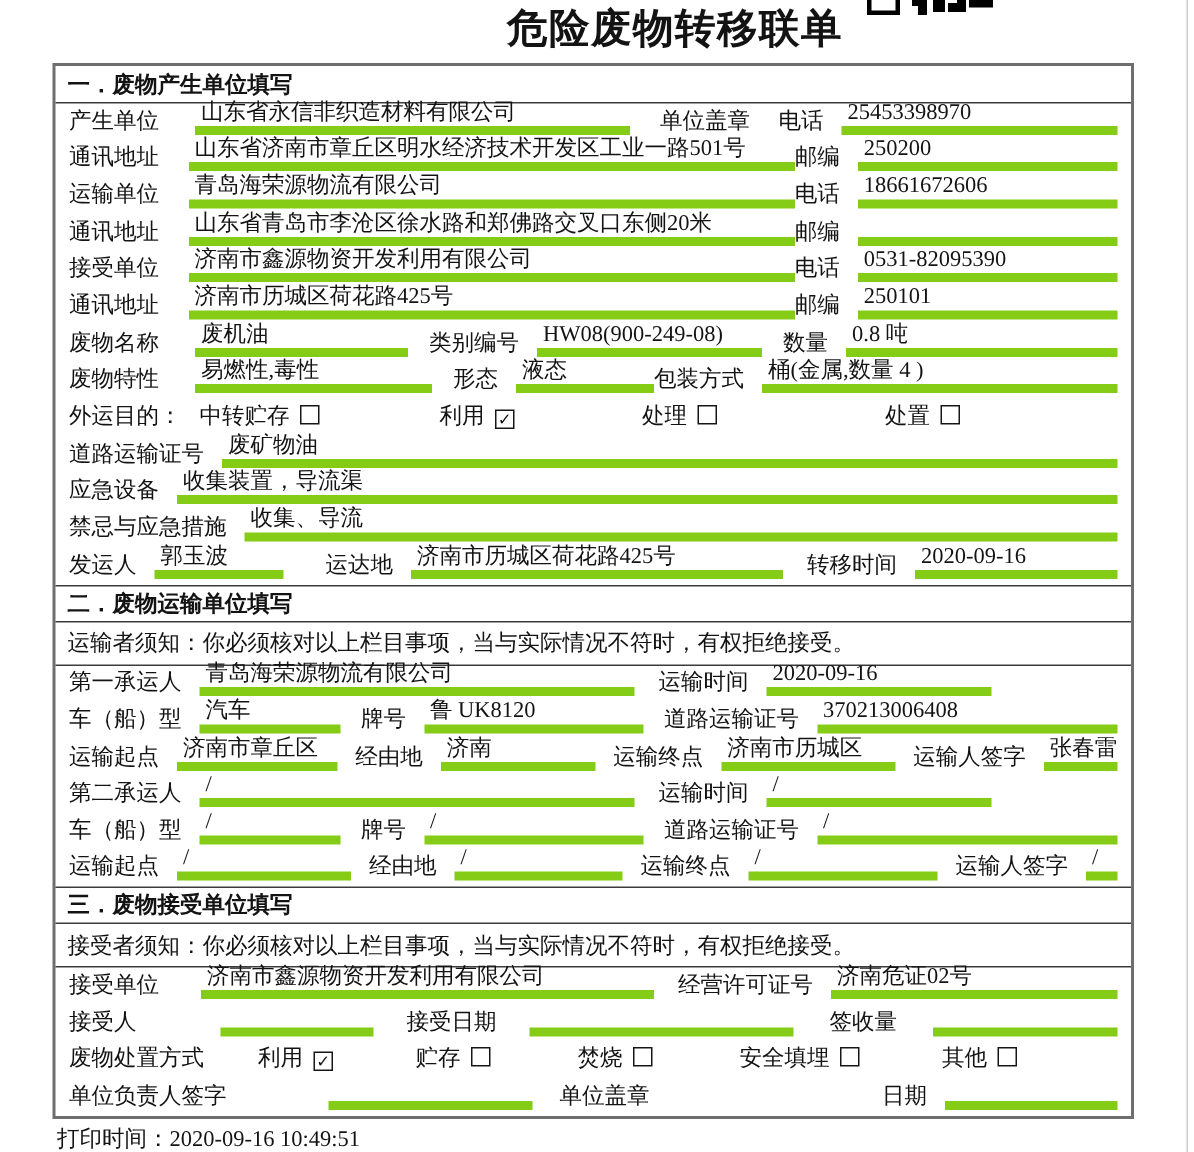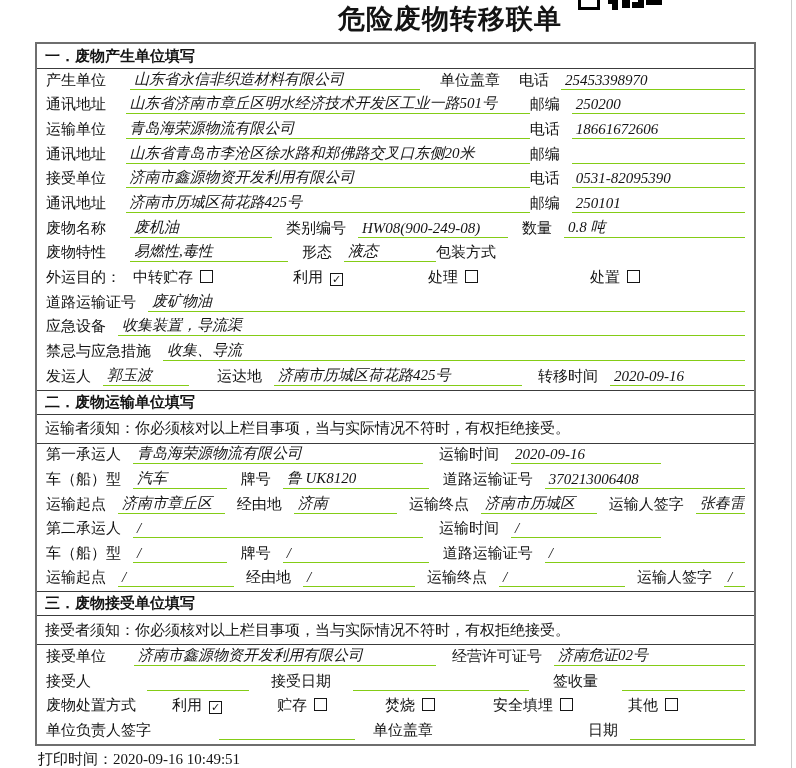--- a/index.html
+++ b/index.html
@@ -31,24 +31,23 @@
     border-bottom: 1px solid #3c3c3c; white-space: nowrap;
   }
   .sec-head.bt { border-top: 1px solid #3c3c3c; }
   .note {
     flex: 0 0 29px; display: flex; align-items: center;
     padding-left: 8px; border-bottom: 1px solid #3c3c3c; white-space: nowrap;
   }
   .fr { flex: 1 1 0; display: flex; align-items: flex-end; padding: 2px 9px 4px 9px; min-height: 0; }
   .lbl { white-space: nowrap; }
   .u {
-    border-bottom: 1px solid #84cc16;
+    border-bottom: 6px solid #84cc16;
     padding: 0 4px; white-space: nowrap; overflow: hidden;
     margin-left: 12px;
-    font-style: italic;
   }
   .u.c { text-align: left; }
   .grow { flex: 1 1 auto; }
   .sp { flex: 1 1 auto; }
   .ml-auto { margin-left: auto; }
   .cb {
     display: inline-block; width: 13px; height: 13px;
     border: 1px solid #161616; margin-left: 7px;
     text-align: center; line-height: 12px; font-size: 11px;
     vertical-align: -1px;
@@ -132,20 +131,21 @@
     <span class="lbl" style="margin-left:14px">数量</span>
     <span class="u grow">0.8 吨</span>
   </div>
 
   <div class="fr">
     <span class="lbl" style="width:72px">废物特性</span>
     <span class="u" style="width:158px">易燃性,毒性</span>
     <span class="lbl" style="margin-left:14px">形态</span>
     <span class="u" style="width:92px">液态</span>
     <span class="lbl" style="">包装方式</span>
+    <span class="u grow">桶(金属,数量 4 )</span>
   </div>
 
   <div class="fr">
     <span class="lbl">外运目的：</span>
     <span class="opt" style="margin-left:12px"><span>中转贮存</span><span class="cb"></span></span>
     <span class="opt" style="margin-left:80px"><span>利用</span><span class="cb">✓</span></span>
     <span class="opt" style="margin-left:85px"><span>处理</span><span class="cb"></span></span>
     <span class="opt" style="margin-left:112px"><span>处置</span><span class="cb"></span></span>
   </div>
 

